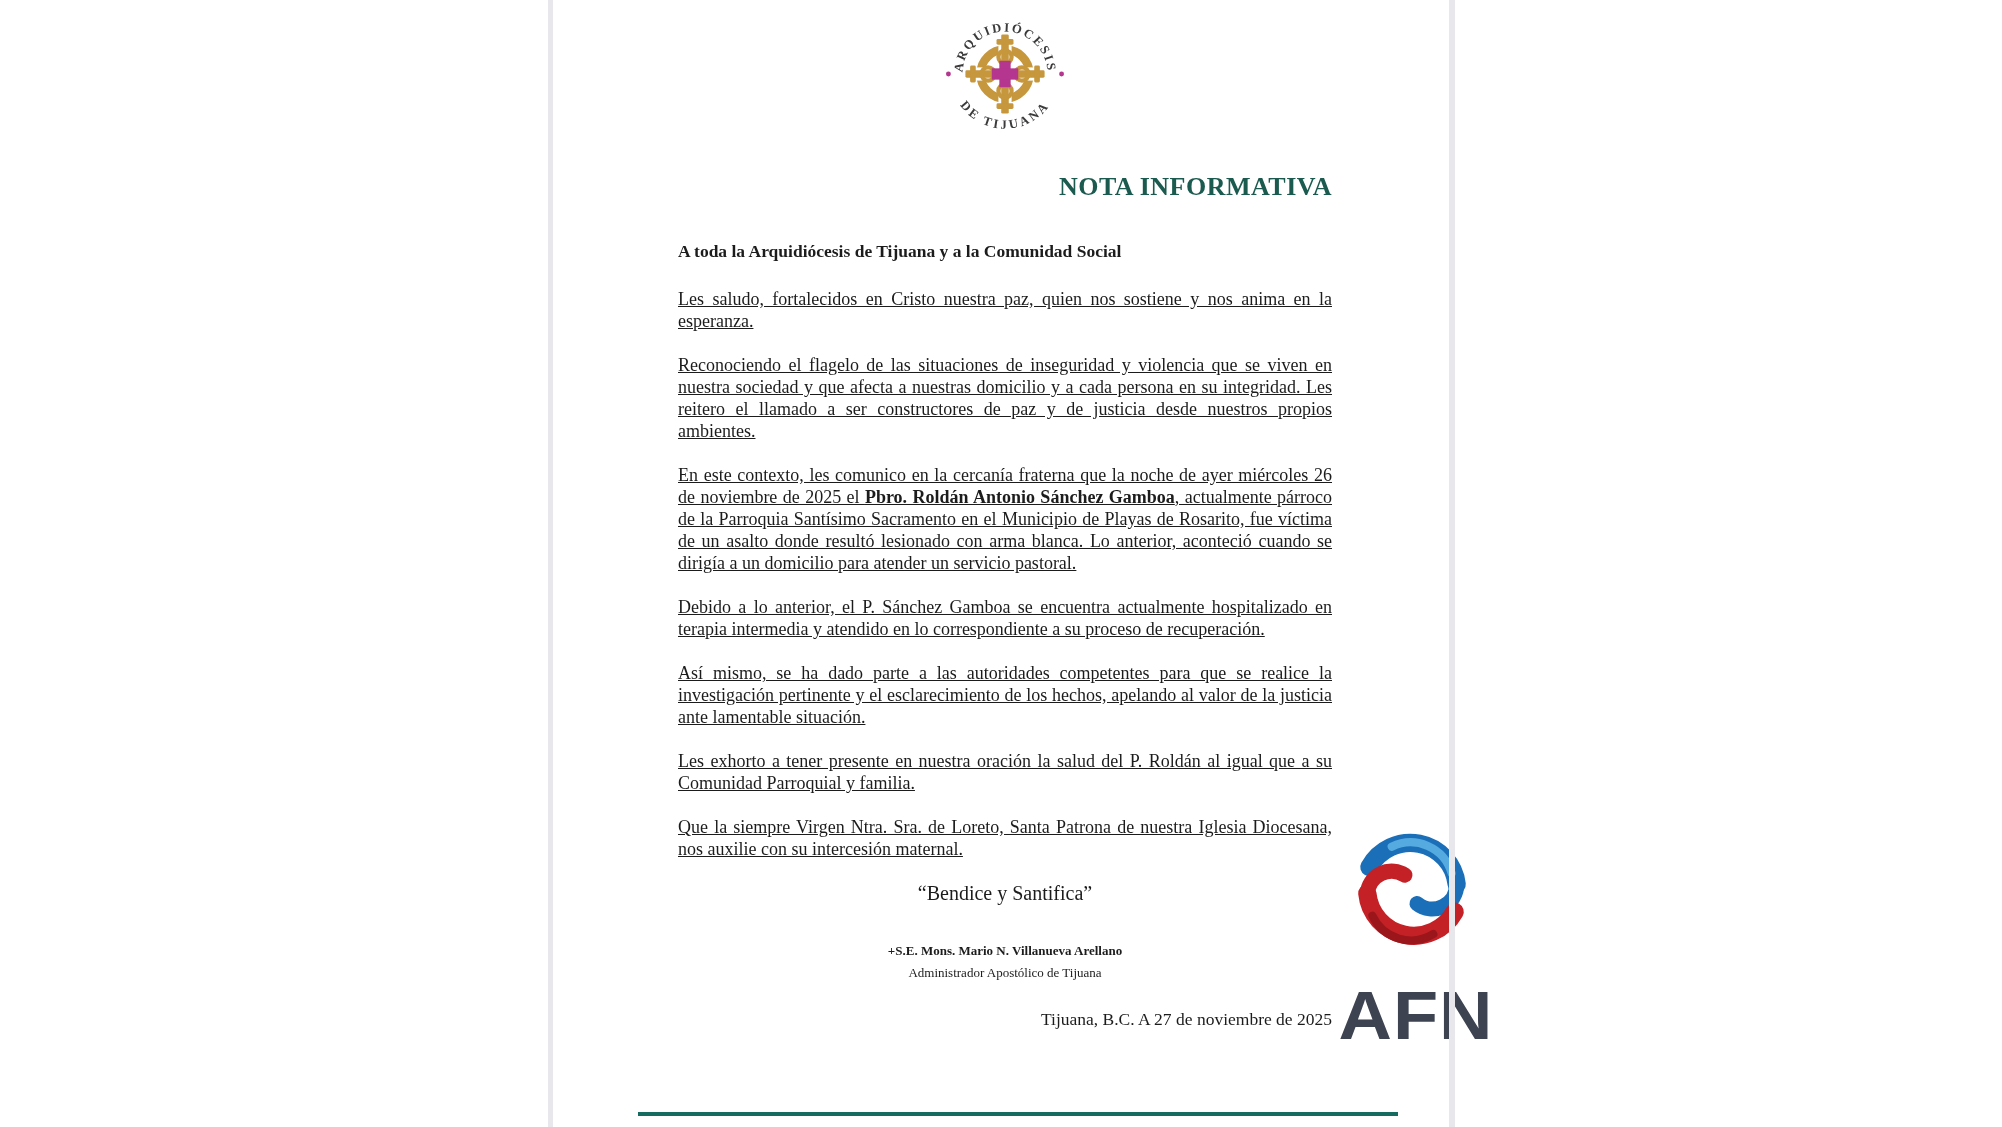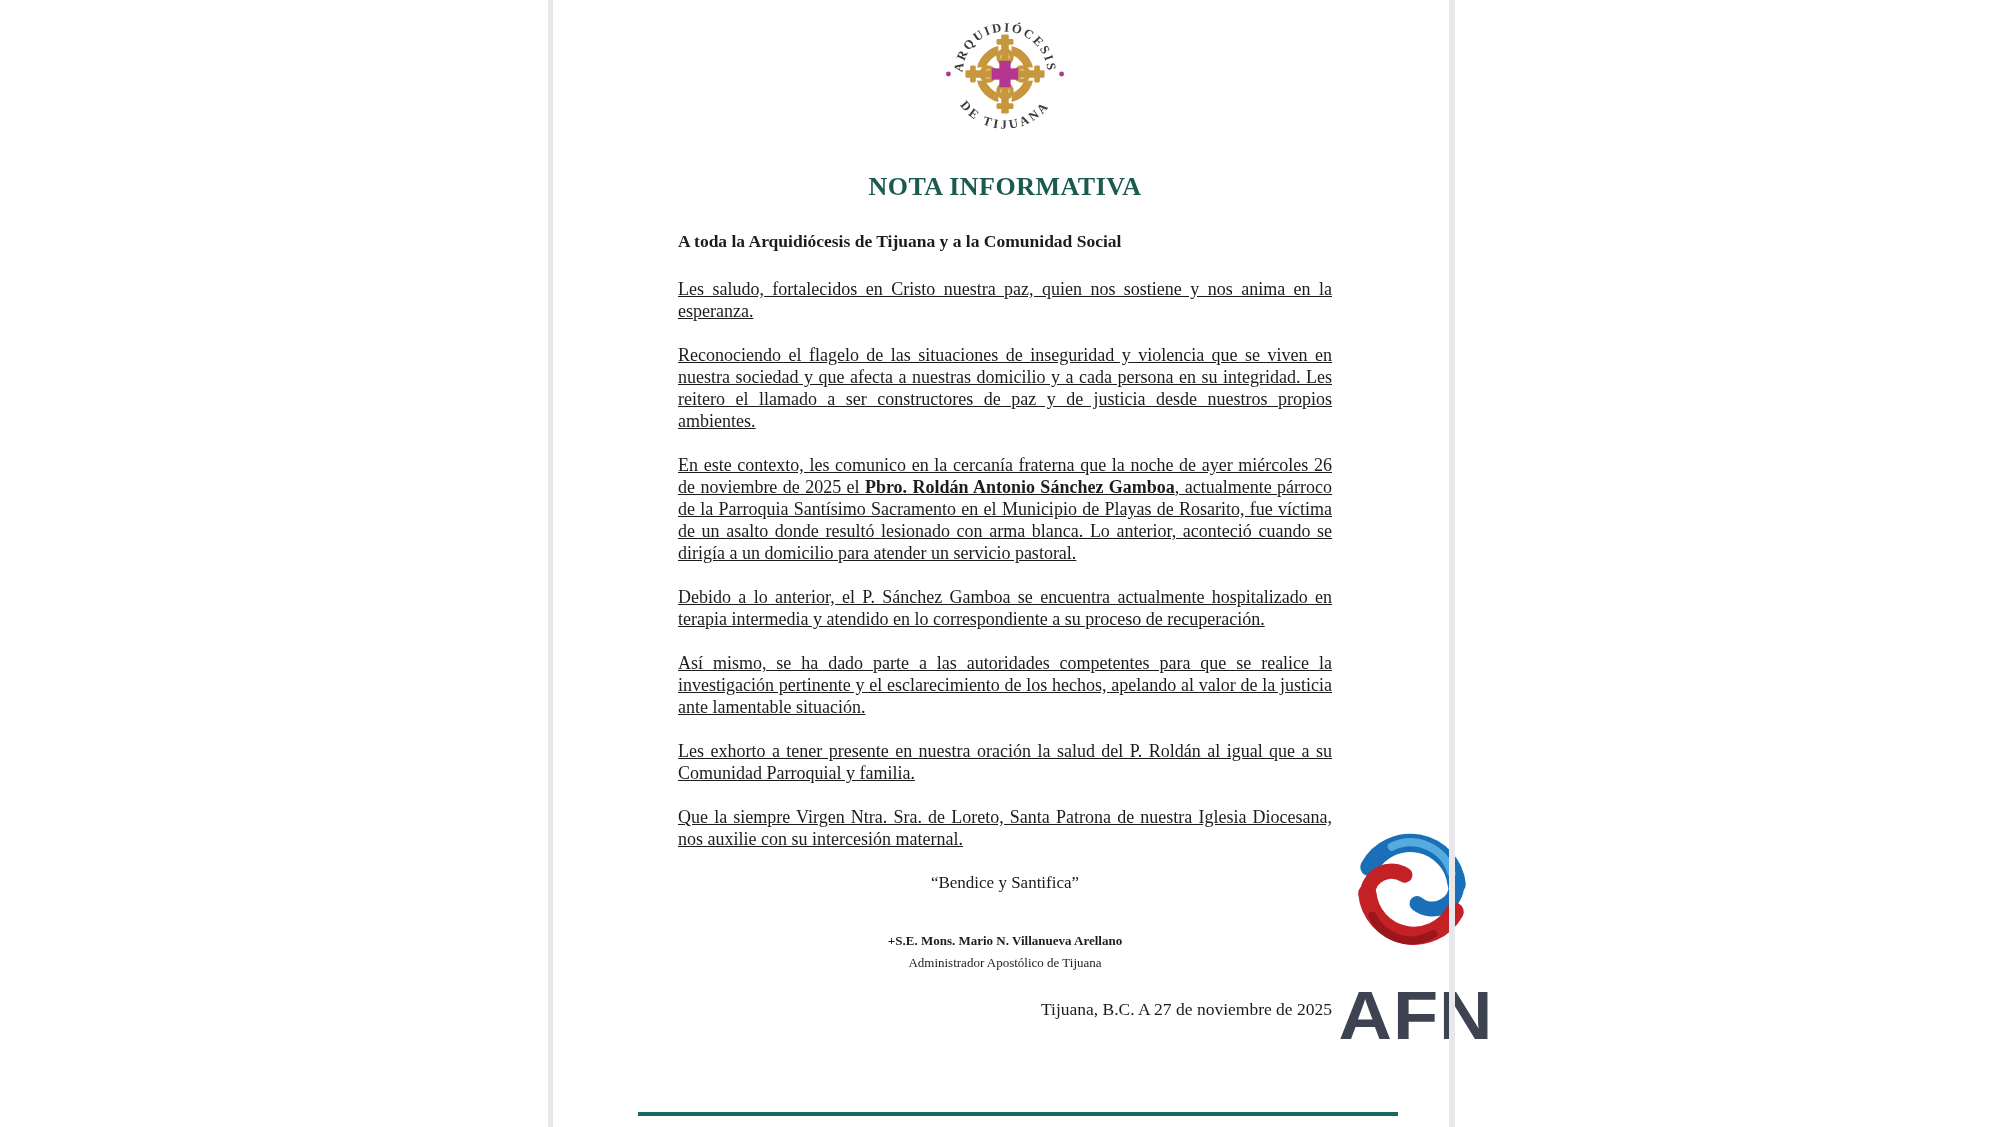--- a/index.html
+++ b/index.html
@@ -32,47 +32,47 @@
     box-sizing:border-box;
   }
   
   .emblem-wrap{
     width:160px;height:132px;
     margin:8px auto 0;
   }
   
   .doc-title{
     margin-top:32px;
-    text-align:center;
+    text-align:right;
     font-size:26px;
     font-weight:bold;
     letter-spacing:0.5px;
     color:var(--title_green);
     line-height:30px;
   }
   .addressee{
-    margin-top:28px;
+    margin-top:38px;
     font-size:17.5px;
     font-weight:bold;
     line-height:22px;
   }
   
   .body-text{margin-top:26px;}
   .body-text p{
     margin:0 0 22px 0;
     font-size:18px;
     line-height:22px;
     text-align:justify;
     text-decoration:underline;
   }
   .body-text p .b{font-weight:bold;}
   .quote{
     margin-top:0;
     text-align:center;
-    font-size:17px;
+    font-size:20px;
     line-height:22px;
   }
   .signature{
     margin-top:36px;
     text-align:center;
     font-size:13px;
     line-height:22px;
   }
   .signature .sig-name{font-weight:bold;}
   .dateline{

